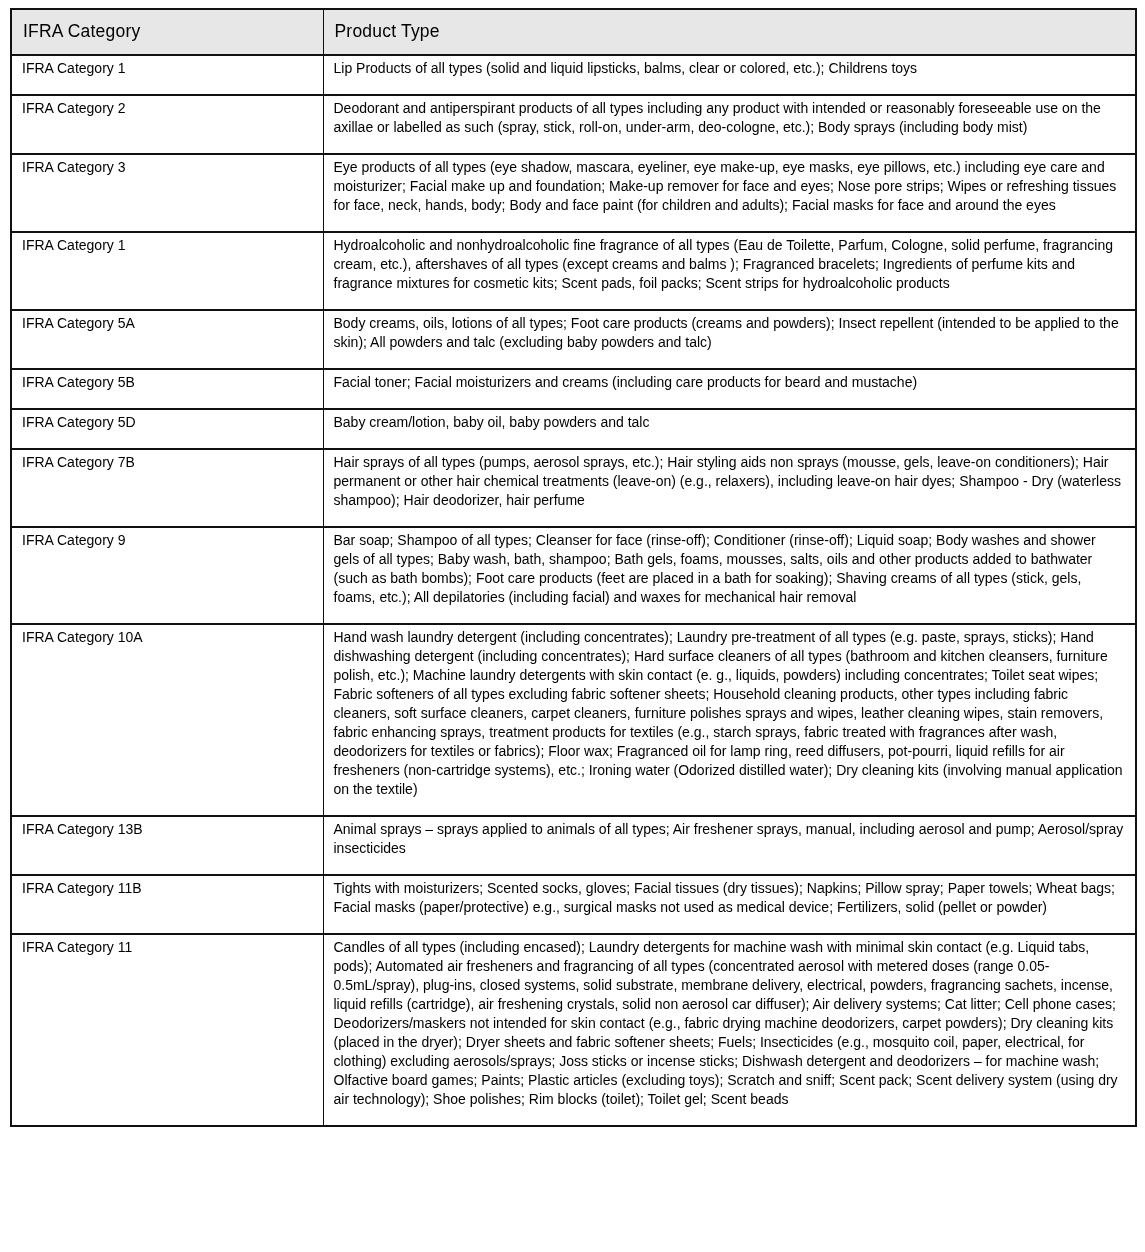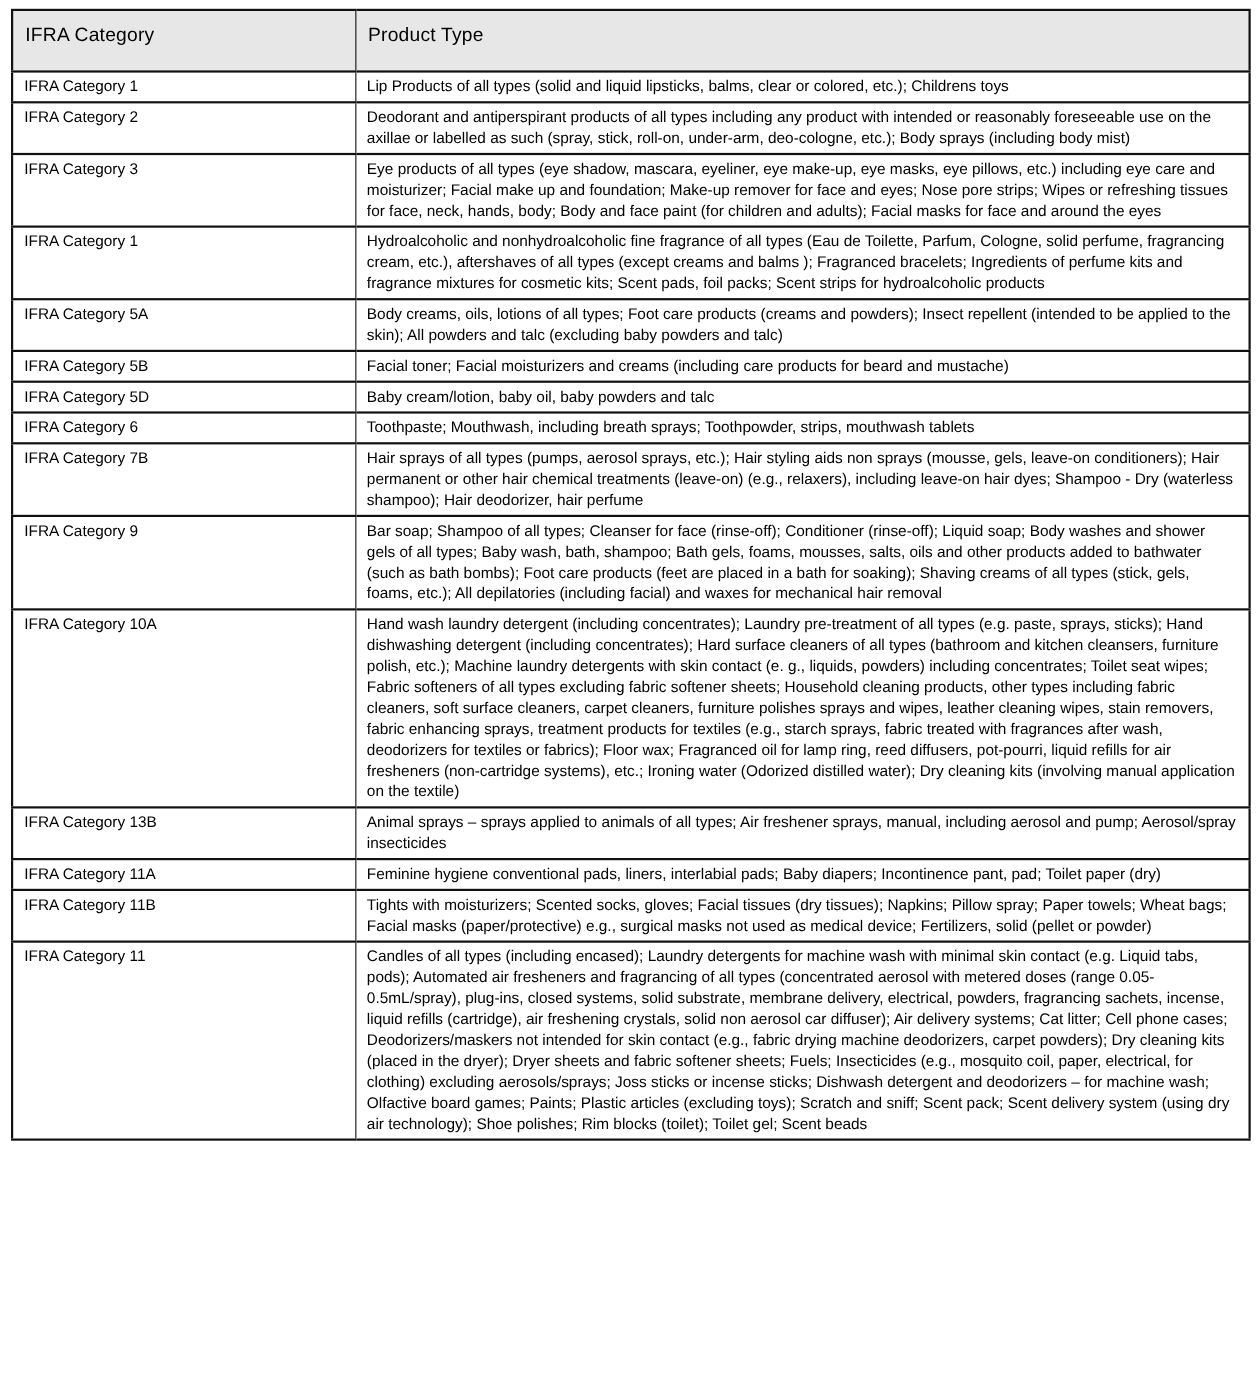--- a/index.html
+++ b/index.html
@@ -22,32 +22,32 @@
     table-layout: fixed;
     border: 2px solid #111111;
   }
   table.ifra col.col-category { width: 312px; }
   table.ifra col.col-product  { width: 813px; }
   table.ifra th {
     background: #e7e7e7;
     font-size: 17.5px;
     font-weight: 400;
     text-align: left;
-    padding: 11px 11px 22px 11px;
+    padding: 11px 11px 12px 11px;
     border-top: 2px solid #111111;
     border-bottom: 2px solid #111111;
     border-left: 1.5px solid #111111;
     border-right: 1.5px solid #111111;
     letter-spacing: 0.2px;
   }
   table.ifra td {
     font-size: 14px;
     line-height: 19px;
     vertical-align: top;
-    padding: 3px 10px 4px 10px;
+    padding: 3px 10px 16px 10px;
     border-top: 2px solid #111111;
     border-bottom: 2px solid #111111;
     border-left: 1.5px solid #111111;
     border-right: 1.5px solid #111111;
     word-wrap: break-word;
   }
   table.ifra td.cat {
     white-space: nowrap;
   }
 </style>
@@ -89,44 +89,36 @@
       </tr>
       <tr>
         <td class="cat">IFRA Category 5B</td>
         <td>Facial toner; Facial moisturizers and creams (including care products for beard and mustache)</td>
       </tr>
       <tr>
         <td class="cat">IFRA Category 5D</td>
         <td>Baby cream/lotion, baby oil, baby powders and talc</td>
       </tr>
       <tr>
-        <td class="cat">IFRA Category 6</td>
-        <td>Toothpaste; Mouthwash, including breath sprays; Toothpowder, strips, mouthwash tablets</td>
-      </tr>
-      <tr>
         <td class="cat">IFRA Category 7B</td>
         <td>Hair sprays of all types (pumps, aerosol sprays, etc.); Hair styling aids non sprays (mousse, gels, leave-on conditioners); Hair permanent or other hair chemical treatments (leave-on) (e.g., relaxers), including leave-on hair dyes; Shampoo - Dry (waterless shampoo); Hair deodorizer, hair perfume</td>
       </tr>
       <tr>
         <td class="cat">IFRA Category 9</td>
         <td>Bar soap; Shampoo of all types; Cleanser for face (rinse-off); Conditioner (rinse-off); Liquid soap; Body washes and shower gels of all types; Baby wash, bath, shampoo; Bath gels, foams, mousses, salts, oils and other products added to bathwater (such as bath bombs); Foot care products (feet are placed in a bath for soaking); Shaving creams of all types (stick, gels, foams, etc.); All depilatories (including facial) and waxes for mechanical hair removal</td>
       </tr>
       <tr>
         <td class="cat">IFRA Category 10A</td>
         <td>Hand wash laundry detergent (including concentrates); Laundry pre-treatment of all types (e.g. paste, sprays, sticks); Hand dishwashing detergent (including concentrates); Hard surface cleaners of all types (bathroom and kitchen cleansers, furniture polish, etc.); Machine laundry detergents with skin contact (e. g., liquids, powders) including concentrates; Toilet seat wipes; Fabric softeners of all types excluding fabric softener sheets; Household cleaning products, other types including fabric cleaners, soft surface cleaners, carpet cleaners, furniture polishes sprays and wipes, leather cleaning wipes, stain removers, fabric enhancing sprays, treatment products for textiles (e.g., starch sprays, fabric treated with fragrances after wash, deodorizers for textiles or fabrics); Floor wax; Fragranced oil for lamp ring, reed diffusers, pot-pourri, liquid refills for air fresheners (non-cartridge systems), etc.; Ironing water (Odorized distilled water); Dry cleaning kits (involving manual application on the textile)</td>
       </tr>
       <tr>
         <td class="cat">IFRA Category 13B</td>
         <td>Animal sprays – sprays applied to animals of all types; Air freshener sprays, manual, including aerosol and pump; Aerosol/spray insecticides</td>
       </tr>
       <tr>
-        <td class="cat">IFRA Category 11A</td>
-        <td>Feminine hygiene conventional pads, liners, interlabial pads; Baby diapers; Incontinence pant, pad; Toilet paper (dry)</td>
-      </tr>
-      <tr>
         <td class="cat">IFRA Category 11B</td>
         <td>Tights with moisturizers; Scented socks, gloves; Facial tissues (dry tissues); Napkins; Pillow spray; Paper towels; Wheat bags; Facial masks (paper/protective) e.g., surgical masks not used as medical device; Fertilizers, solid (pellet or powder)</td>
       </tr>
       <tr>
         <td class="cat">IFRA Category 11</td>
         <td>Candles of all types (including encased); Laundry detergents for machine wash with minimal skin contact (e.g. Liquid tabs, pods); Automated air fresheners and fragrancing of all types (concentrated aerosol with metered doses (range 0.05-0.5mL/spray), plug-ins, closed systems, solid substrate, membrane delivery, electrical, powders, fragrancing sachets, incense, liquid refills (cartridge), air freshening crystals, solid non aerosol car diffuser); Air delivery systems; Cat litter; Cell phone cases; Deodorizers/maskers not intended for skin contact (e.g., fabric drying machine deodorizers, carpet powders); Dry cleaning kits (placed in the dryer); Dryer sheets and fabric softener sheets; Fuels; Insecticides (e.g., mosquito coil, paper, electrical, for clothing) excluding aerosols/sprays; Joss sticks or incense sticks; Dishwash detergent and deodorizers – for machine wash; Olfactive board games; Paints; Plastic articles (excluding toys); Scratch and sniff; Scent pack; Scent delivery system (using dry air technology); Shoe polishes; Rim blocks (toilet); Toilet gel; Scent beads</td>
       </tr>
     </tbody>
   </table>
 </div>

